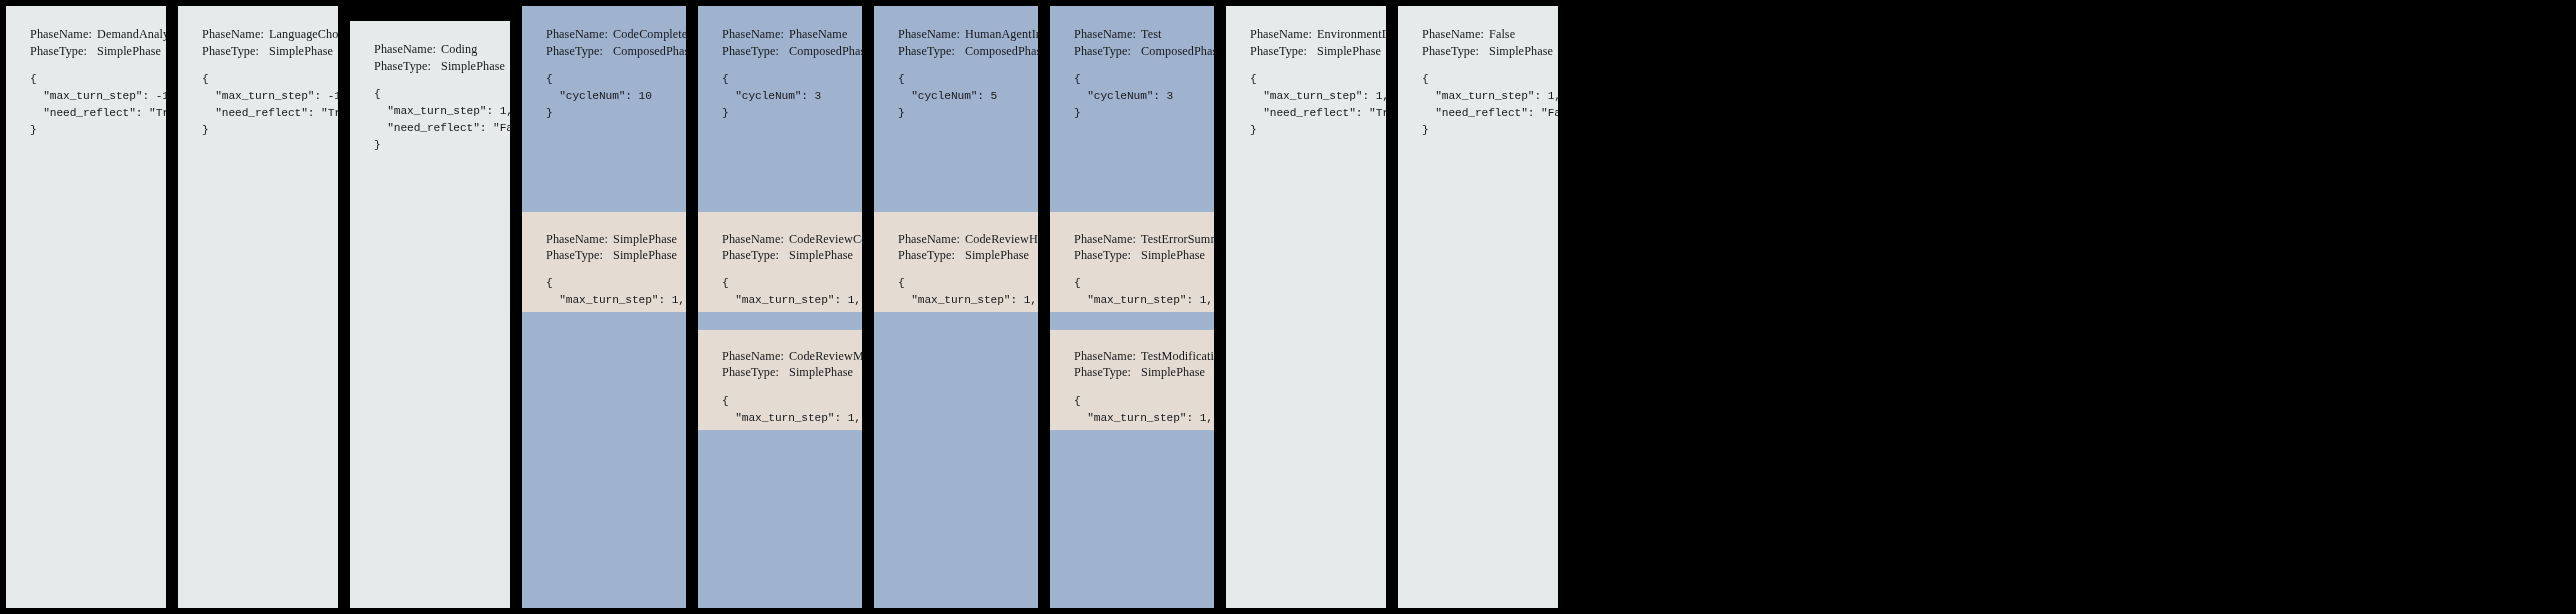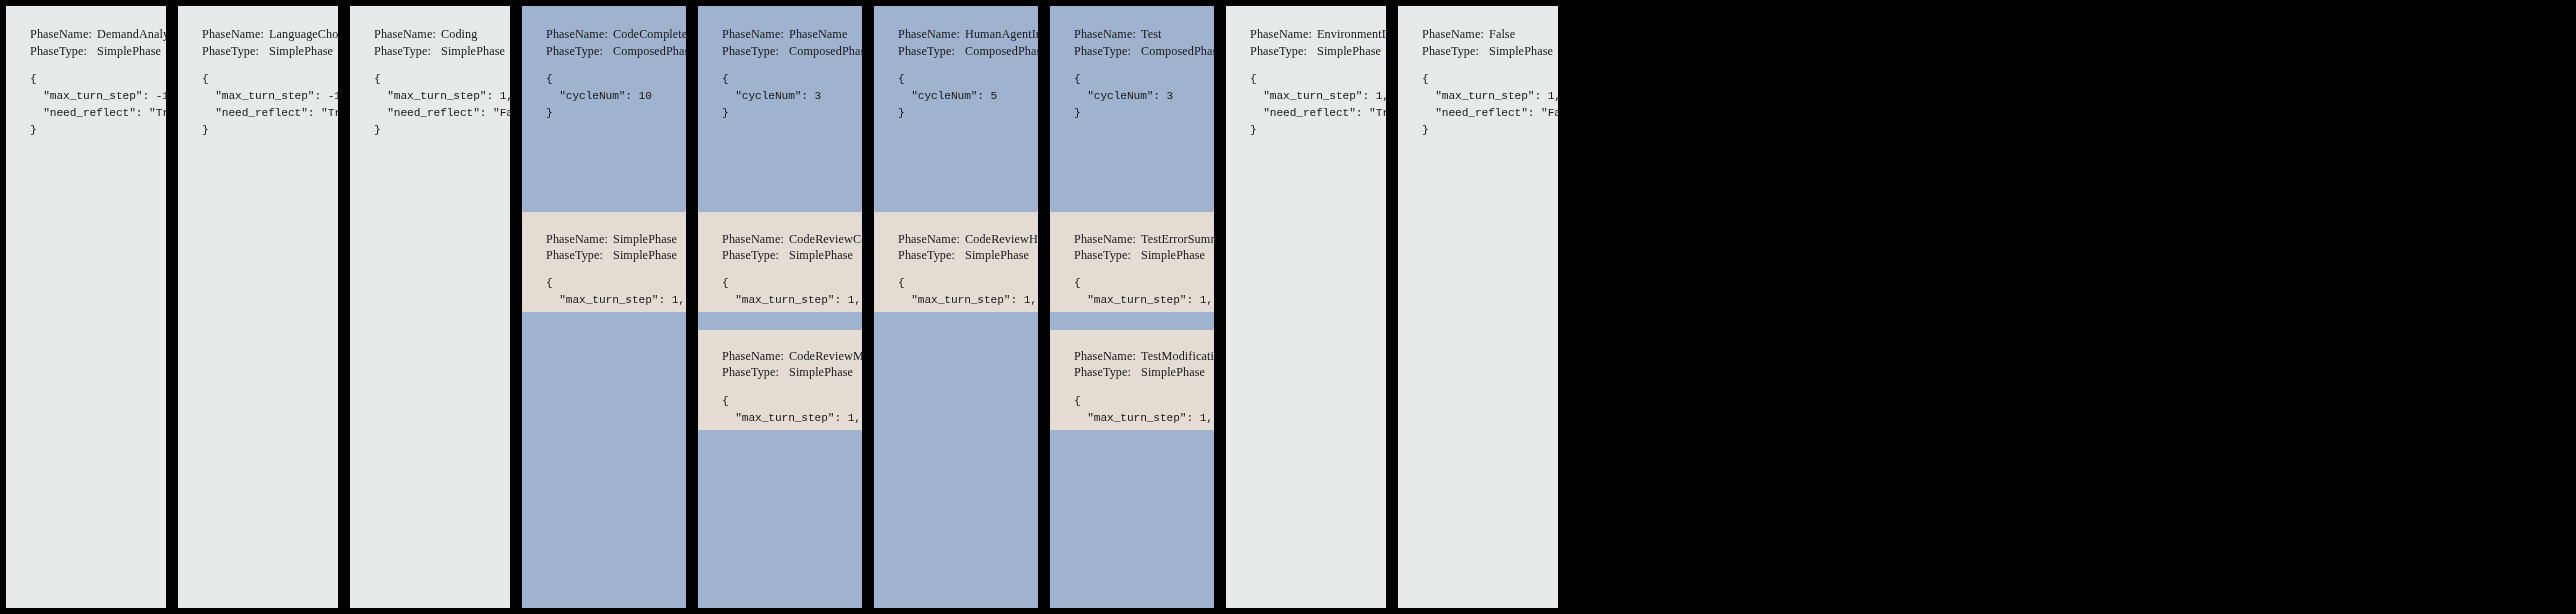--- a/index.html
+++ b/index.html
@@ -59,21 +59,21 @@
         <div class="kv">
           <div class="kv-row"><span class="kv-key">PhaseName:</span><span class="kv-val">LanguageChoose</span></div>
           <div class="kv-row"><span class="kv-key">PhaseType:</span><span class="kv-val">SimplePhase</span></div>
           <div class="json">{
   "max_turn_step": -1,
   "need_reflect": "True"
 }</div>
         </div>
       </div>
     </div>
-    <div class="panel" style="width: 172px;">
+    <div class="panel" style="width: 172px; margin-top: 15px;">
       <div class="simple-body">
         <div class="kv">
           <div class="kv-row"><span class="kv-key">PhaseName:</span><span class="kv-val">Coding</span></div>
           <div class="kv-row"><span class="kv-key">PhaseType:</span><span class="kv-val">SimplePhase</span></div>
           <div class="json">{
   "max_turn_step": 1,
   "need_reflect": "False"
 }</div>
         </div>
       </div>

